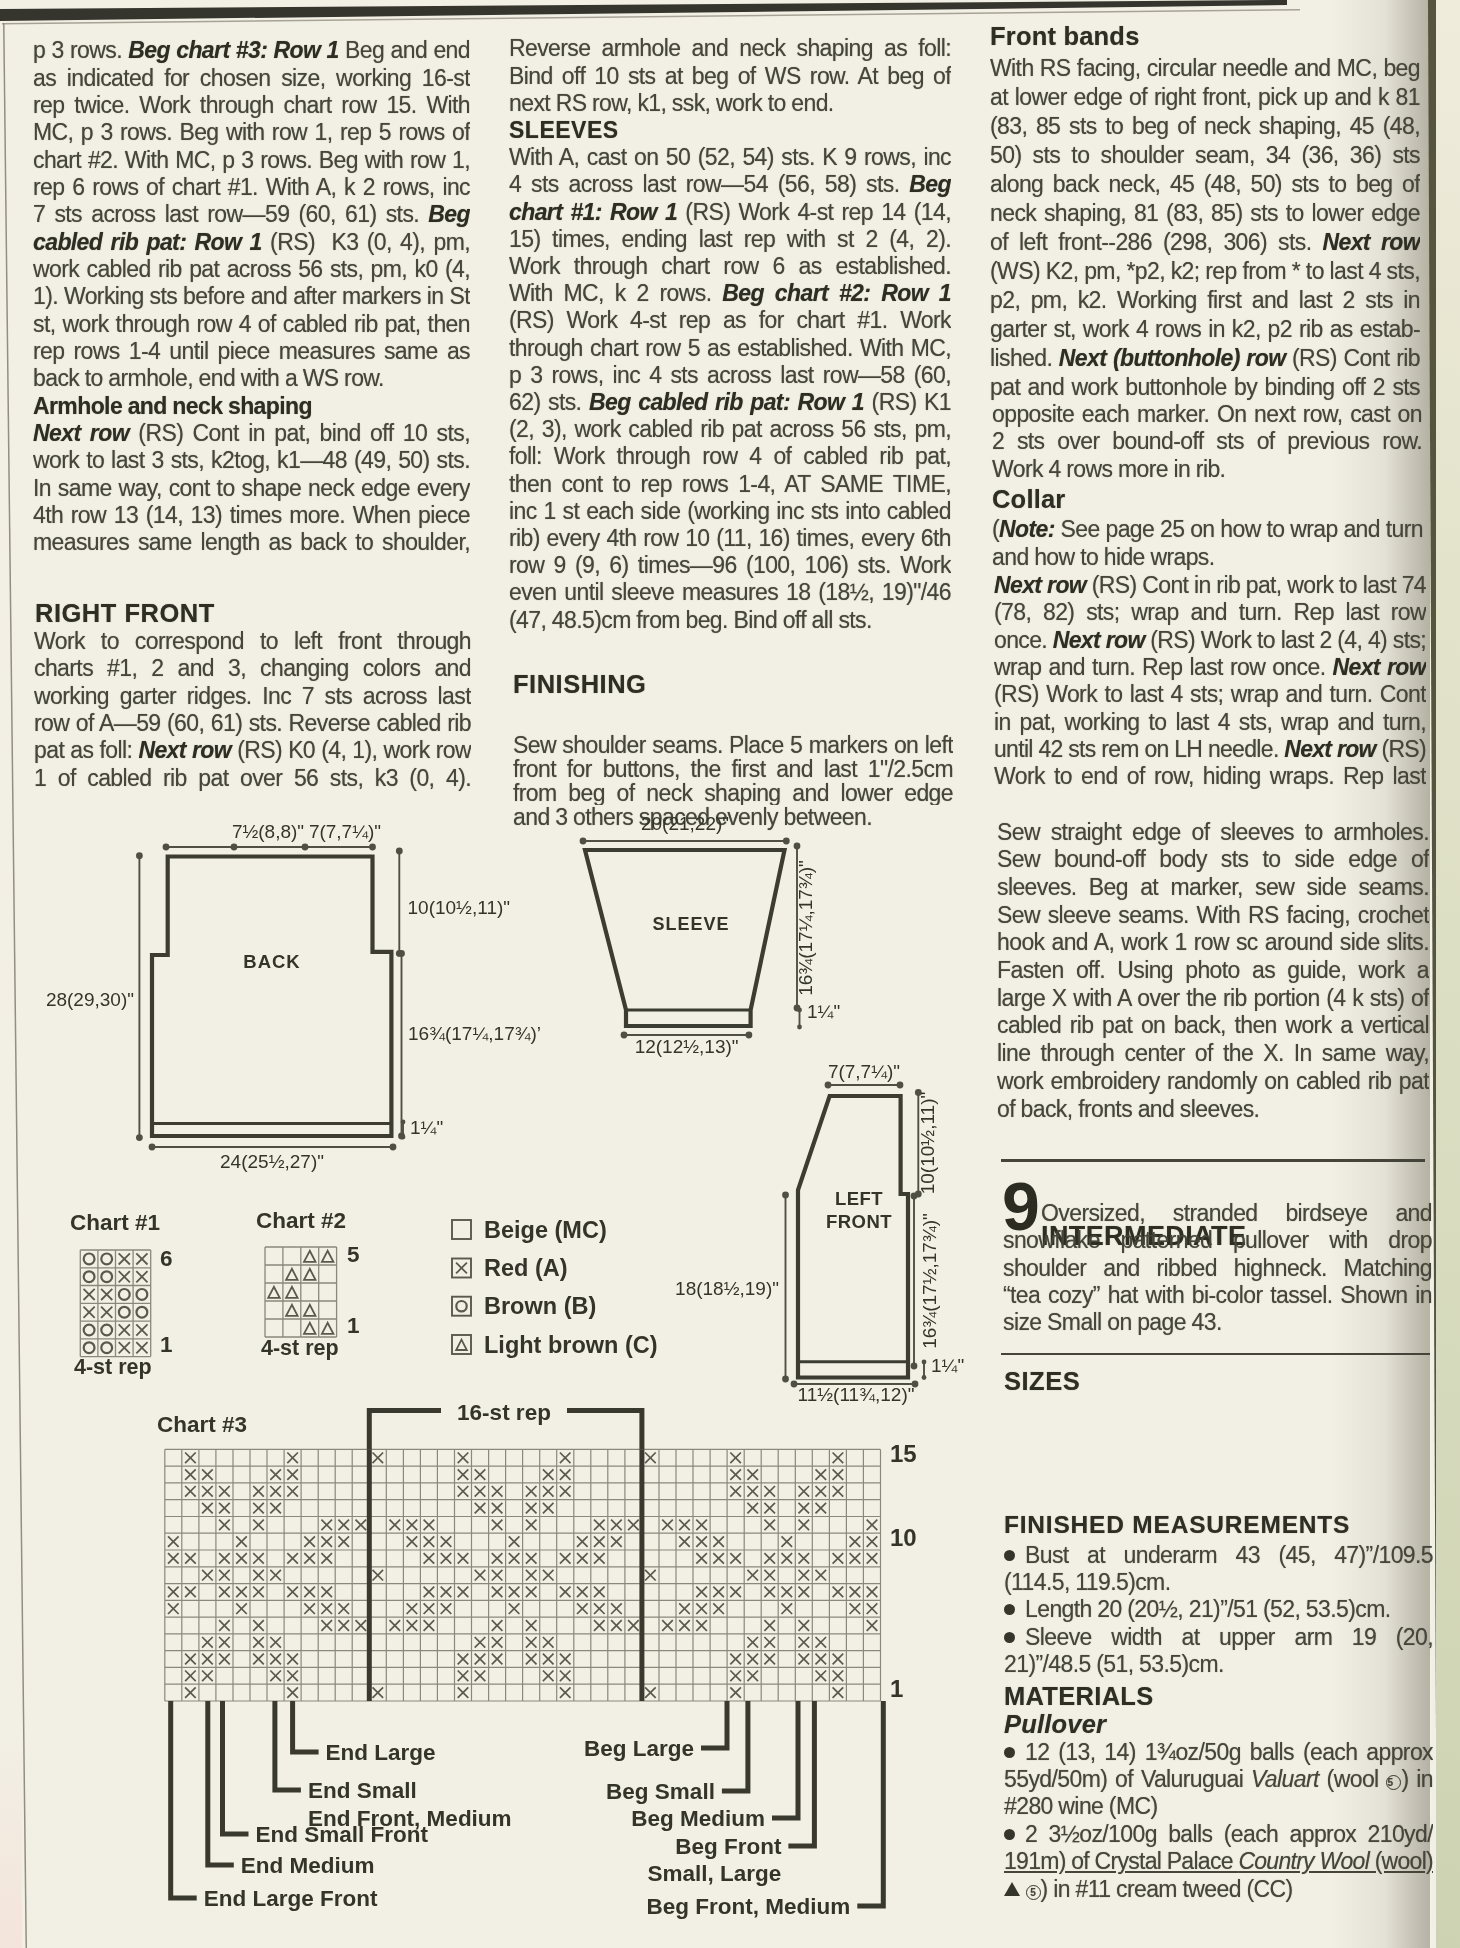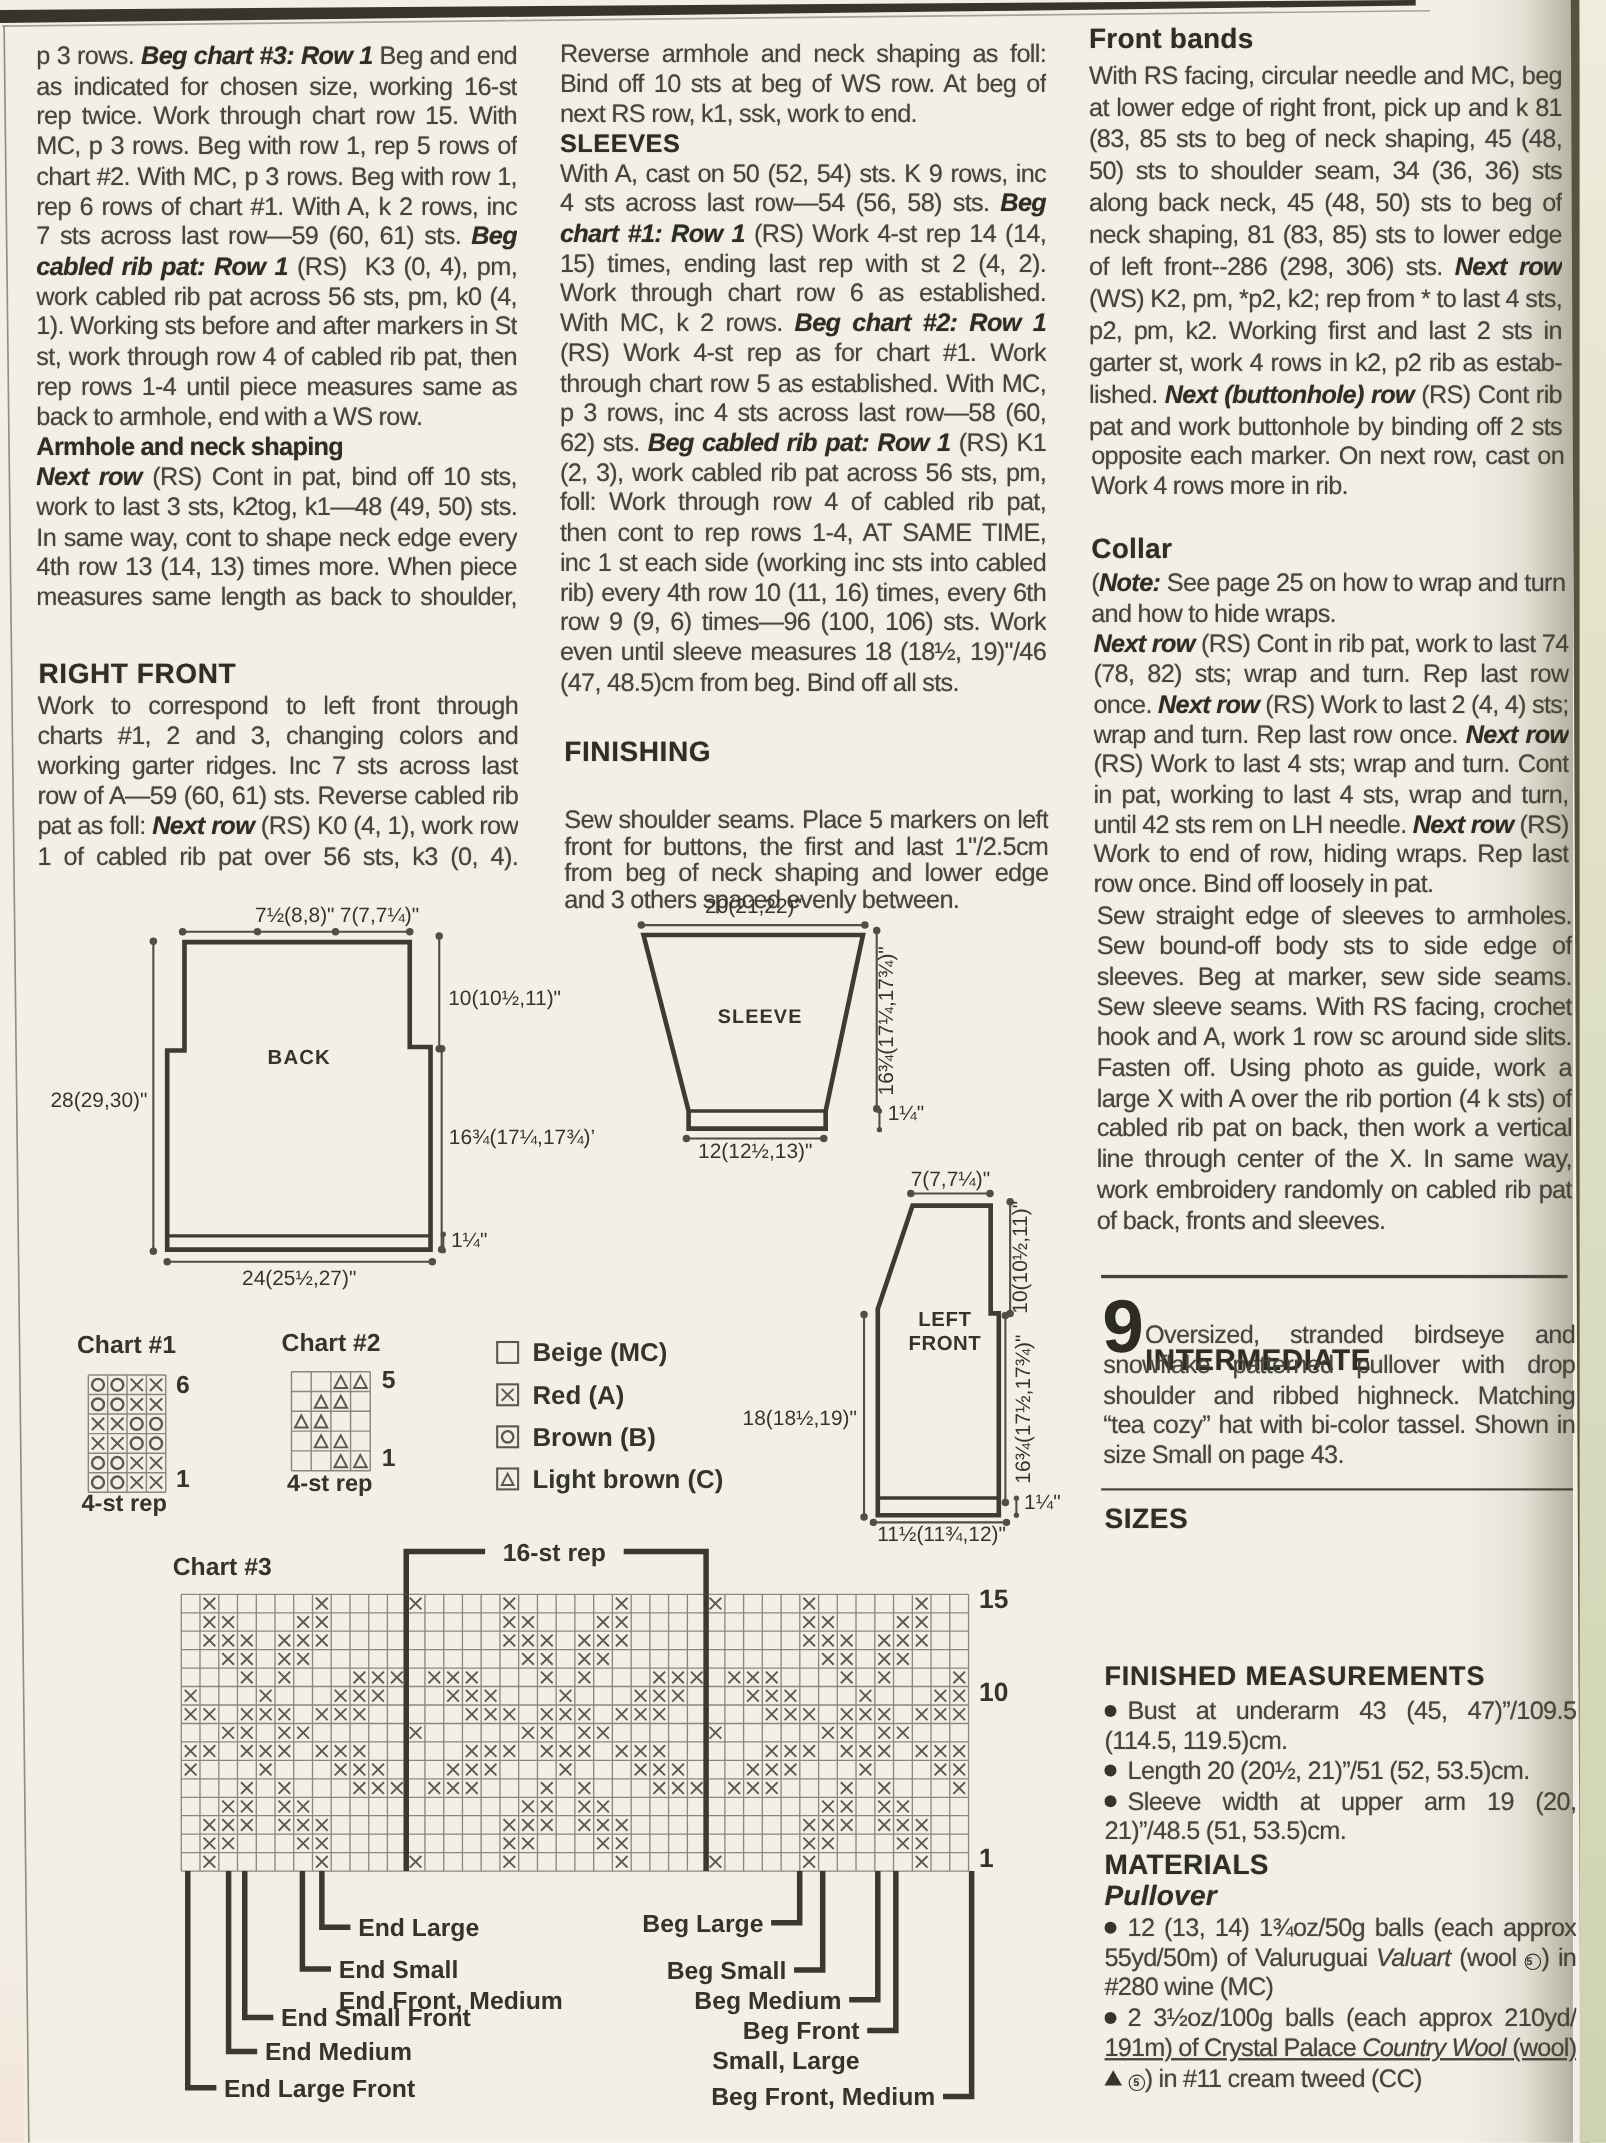--- a/index.html
+++ b/index.html
@@ -114,40 +114,40 @@
 <div class="ln j" style="">of left front--286 (298, 306) sts. <b><i>Next row</i></b></div>
 <div class="ln j" style="">(WS) K2, pm, *p2, k2; rep from * to last 4 sts,</div>
 <div class="ln j" style="">p2, pm, k2. Working first and last 2 sts in</div>
 <div class="ln j" style="">garter st, work 4 rows in k2, p2 rib as estab-</div>
 <div class="ln j" style="">lished. <b><i>Next (buttonhole) row</i></b> (RS) Cont rib</div>
 <div class="ln j" style="">pat and work buttonhole by binding off 2 sts</div>
 </div>
 
 <div class="blk " style="left:992px;top:400.8px;width:430px;line-height:27.5px;">
 <div class="ln j" style="">opposite each marker. On next row, cast on</div>
+<div class="ln j" style="">2 sts over bound-off sts of previous row.</div>
 <div class="ln" style="">Work 4 rows more in rib.</div>
 </div>
 
 <div class="hd" style="left:992px;top:484.9px;font-size:25.5px;letter-spacing:0.2px;">Collar</div>
 
 <div class="blk " style="left:992px;top:516.1px;width:431px;line-height:27.5px;">
 <div class="ln j" style="">(<b><i>Note:</i></b> See page 25 on how to wrap and turn</div>
 <div class="ln" style="">and how to hide wraps.</div>
 </div>
 
 <div class="blk " style="left:994px;top:572.1px;width:432px;line-height:27.3px;">
 <div class="ln j" style="letter-spacing: -0.62px;"><b><i>Next row</i></b> (RS) Cont in rib pat, work to last 74</div>
 <div class="ln j" style="">(78, 82) sts; wrap and turn. Rep last row</div>
 <div class="ln j" style="letter-spacing: -0.64px;">once. <b><i>Next row</i></b> (RS) Work to last 2 (4, 4) sts;</div>
 <div class="ln j" style="">wrap and turn. Rep last row once. <b><i>Next row</i></b></div>
 <div class="ln j" style="">(RS) Work to last 4 sts; wrap and turn. Cont</div>
 <div class="ln j" style="">in pat, working to last 4 sts, wrap and turn,</div>
 <div class="ln j" style="letter-spacing: -0.68px;">until 42 sts rem on LH needle. <b><i>Next row</i></b> (RS)</div>
 <div class="ln j" style="">Work to end of row, hiding wraps. Rep last</div>
-<div class="ln" style="">row once. Bind off loosely in pat.</div>
 </div>
 
 <div class="blk " style="left:997px;top:818.5px;width:432px;line-height:27.7px;">
 <div class="ln j" style="">Sew straight edge of sleeves to armholes.</div>
 <div class="ln j" style="">Sew bound-off body sts to side edge of</div>
 <div class="ln j" style="">sleeves. Beg at marker, sew side seams.</div>
 <div class="ln j" style="">Sew sleeve seams. With RS facing, crochet</div>
 <div class="ln j" style="">hook and A, work 1 row sc around side slits.</div>
 <div class="ln j" style="">Fasten off. Using photo as guide, work a</div>
 <div class="ln j" style="">large X with A over the rib portion (4 k sts) of</div>

